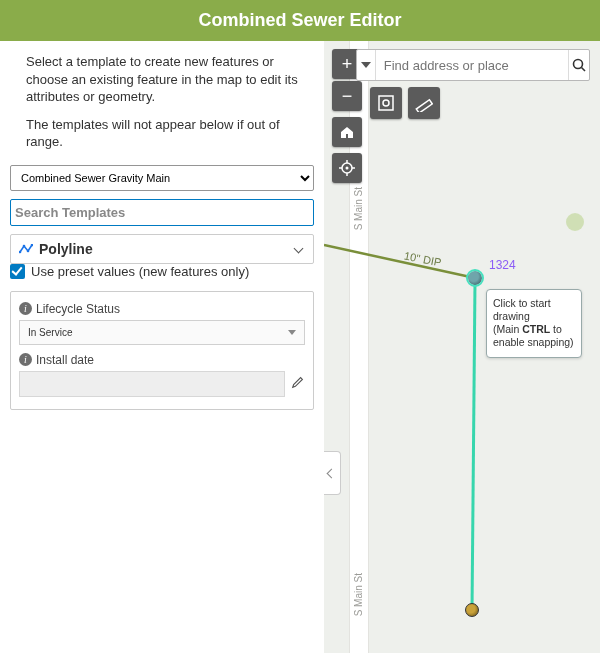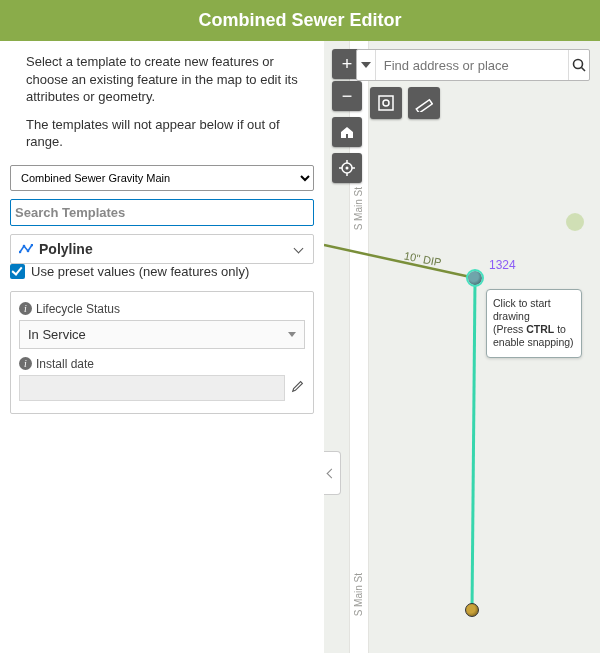--- a/index.html
+++ b/index.html
@@ -26,21 +26,21 @@
   .poly-ic { width:14px; height:10px; position:relative; }
   .poly-ic svg { display:block; }
 
   .preset { margin-top:0; display:flex; align-items:center; gap:6px; font-size:13px; }
   .chk { width:15px; height:15px; background:#007ac2; border-radius:2px; position:relative; }
   .chk::after { content:""; position:absolute; left:4px; top:1px; width:4px; height:8px; border:solid #fff; border-width:0 2px 2px 0; transform:rotate(40deg); }
 
   .fields { border:1px solid #ccc; border-radius:2px; margin-top:12px; padding:8px 8px 12px 8px; }
   .fld-lbl { display:flex; align-items:center; gap:4px; font-size:12px; color:#444; margin-top:2px; }
   .info-ic { width:13px; height:13px; border-radius:50%; background:#6e6e6e; color:#fff; font-size:10px; font-style:italic; font-family:Georgia,serif; display:flex; align-items:center; justify-content:center; }
-  .dd { border:1px solid #d0d0d0; background:#fafafa; padding:6px 8px; margin:4px 0 8px 0; display:flex; justify-content:space-between; align-items:center; font-size:13px; cursor:pointer; }
+  .dd { border:1px solid #d0d0d0; background:#fafafa; padding:6px 8px; margin:4px 0 8px 0; display:flex; justify-content:space-between; align-items:center; font-size:10px; cursor:pointer; }
   .dd .tri { width:0; height:0; border-left:4px solid transparent; border-right:4px solid transparent; border-top:5px solid #888; }
   .txt-row { display:flex; align-items:center; gap:6px; margin-top:4px; }
   .txt-in { flex:1; background:#eee; border:1px solid #d7d7d7; height:26px; }
   .pencil { width:14px; height:14px; }
 
   
   .map { flex:1; position:relative; background:#eef0ec; overflow:hidden; }
   .road-v { position:absolute; left:26px; top:0; width:18px; height:100%; background:#fff; box-shadow:0 0 0 1px #e3e3df; }
   .road-lbl { position:absolute; left:29px; font-size:10px; color:#9a9a96; writing-mode:vertical-rl; transform:rotate(180deg); }
   .circ-bg { position:absolute; right:16px; top:172px; width:18px; height:18px; border-radius:50%; background:#c6d9a3; opacity:.75; }
@@ -151,21 +151,21 @@
     </svg>
 
     <span class="pipe-lbl" style="left:80px; top:212px; transform:rotate(11deg);">10" DIP</span>
     <span class="node-lbl" style="left:165px; top:217px">1324</span>
 
     <div class="node nd1"></div>
     <div class="node nd2"></div>
 
     <div class="tooltip">
       <span>Click to start drawing</span><br>
-      <span>(Press </span><b>CTRL</b><span> to enable snapping)</span>
+      <span>(Main </span><b>CTRL</b><span> to enable snapping)</span>
     </div>
 
     <div class="ctrl-grp grp-zoom">
       <div class="ctrl-btn">
           <span>+</span>
         </div>
       <div class="ctrl-btn">
           <span>−</span>
         </div>
     </div>

